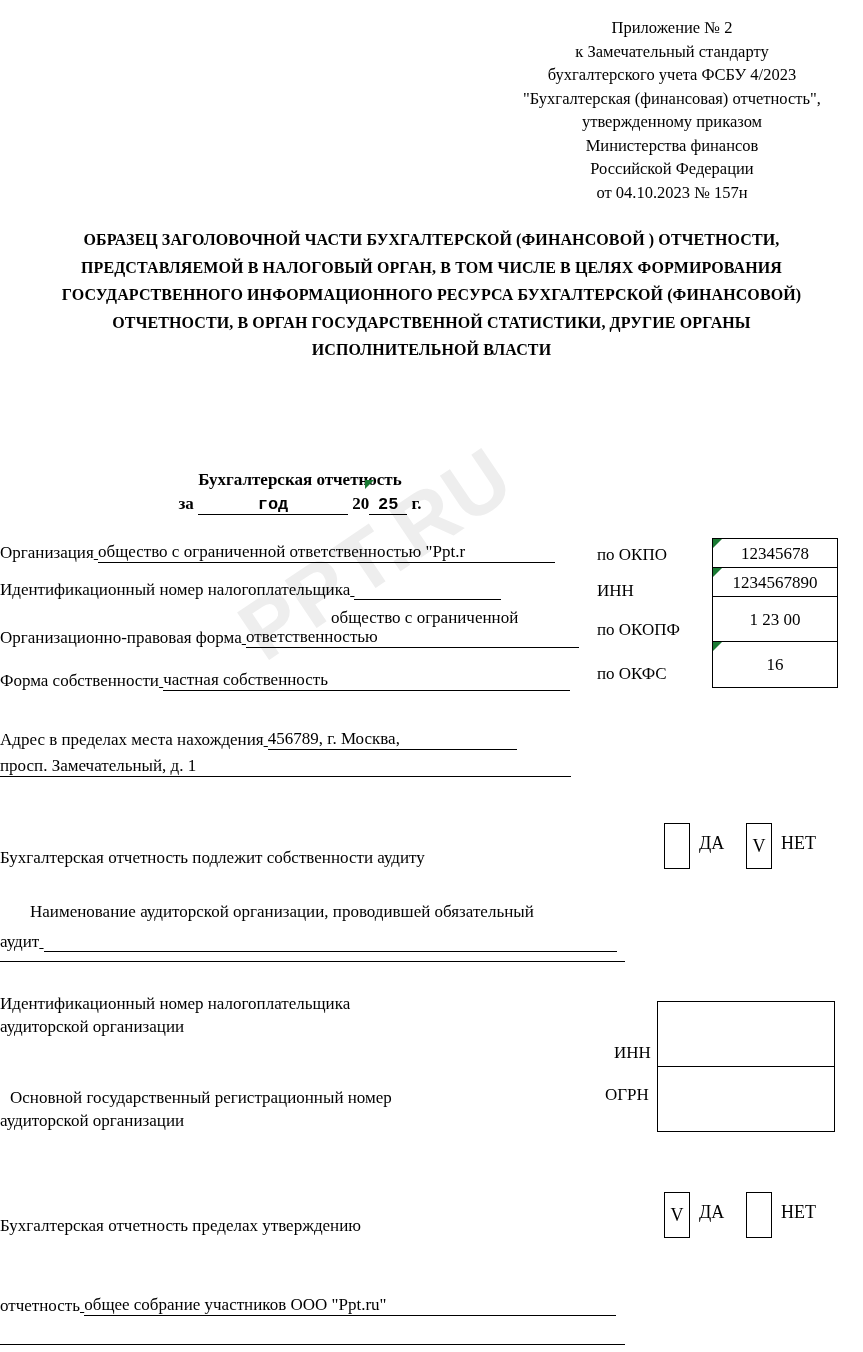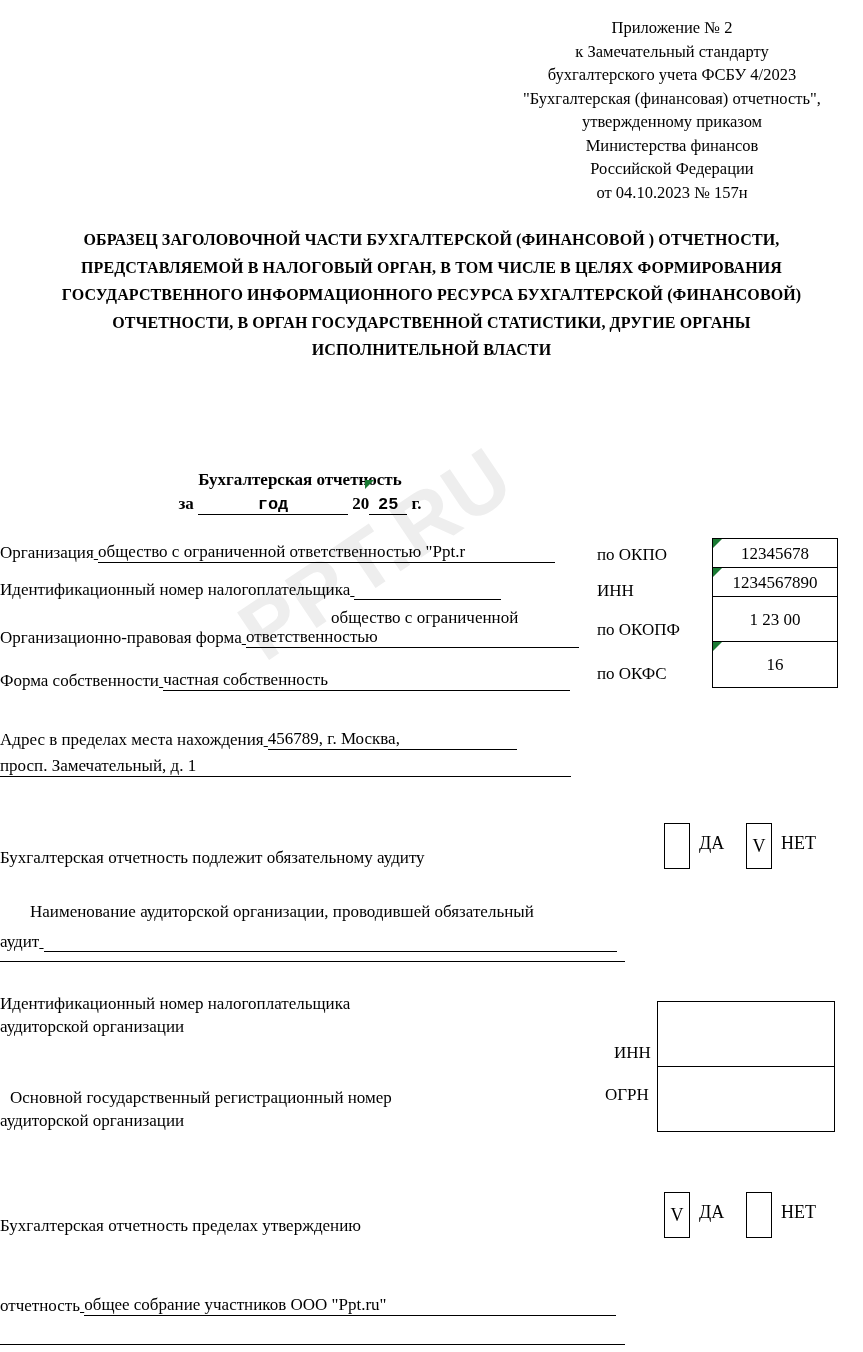--- a/index.html
+++ b/index.html
@@ -260,21 +260,21 @@
     </div>
     <div class="code-cell tall">
       <span>1 23 00</span>
     </div>
     <div class="code-cell tall last">
       <span class="corner-flag flag-cell"></span>
       <span>16</span>
     </div>
   </div>
 
-  <div class="stext" style="left:0px; top:848px;">Бухгалтерская отчетность подлежит обязательному аудиту</div>
+  <div class="stext" style="left:0px; top:848px;">Бухгалтерская отчетность подлежит собственности аудиту</div>
 
   <div class="cb" style="left:664px; top:823px;"></div>
   <div class="cb-text" style="left:699px; top:833px;">ДА</div>
   <div class="cb" style="left:746px; top:823px;">V</div>
   <div class="cb-text" style="left:781px; top:833px;">НЕТ</div>
 
   <div class="stext" style="left:0px; top:902px;padding-left:30px;">Наименование аудиторской организации, проводившей обязательный</div>
   <div class="frow" style="left:0px; top:930px;">
     <span class="flabel">аудит</span>
     <span class="fval" style="width:573px;"></span>

